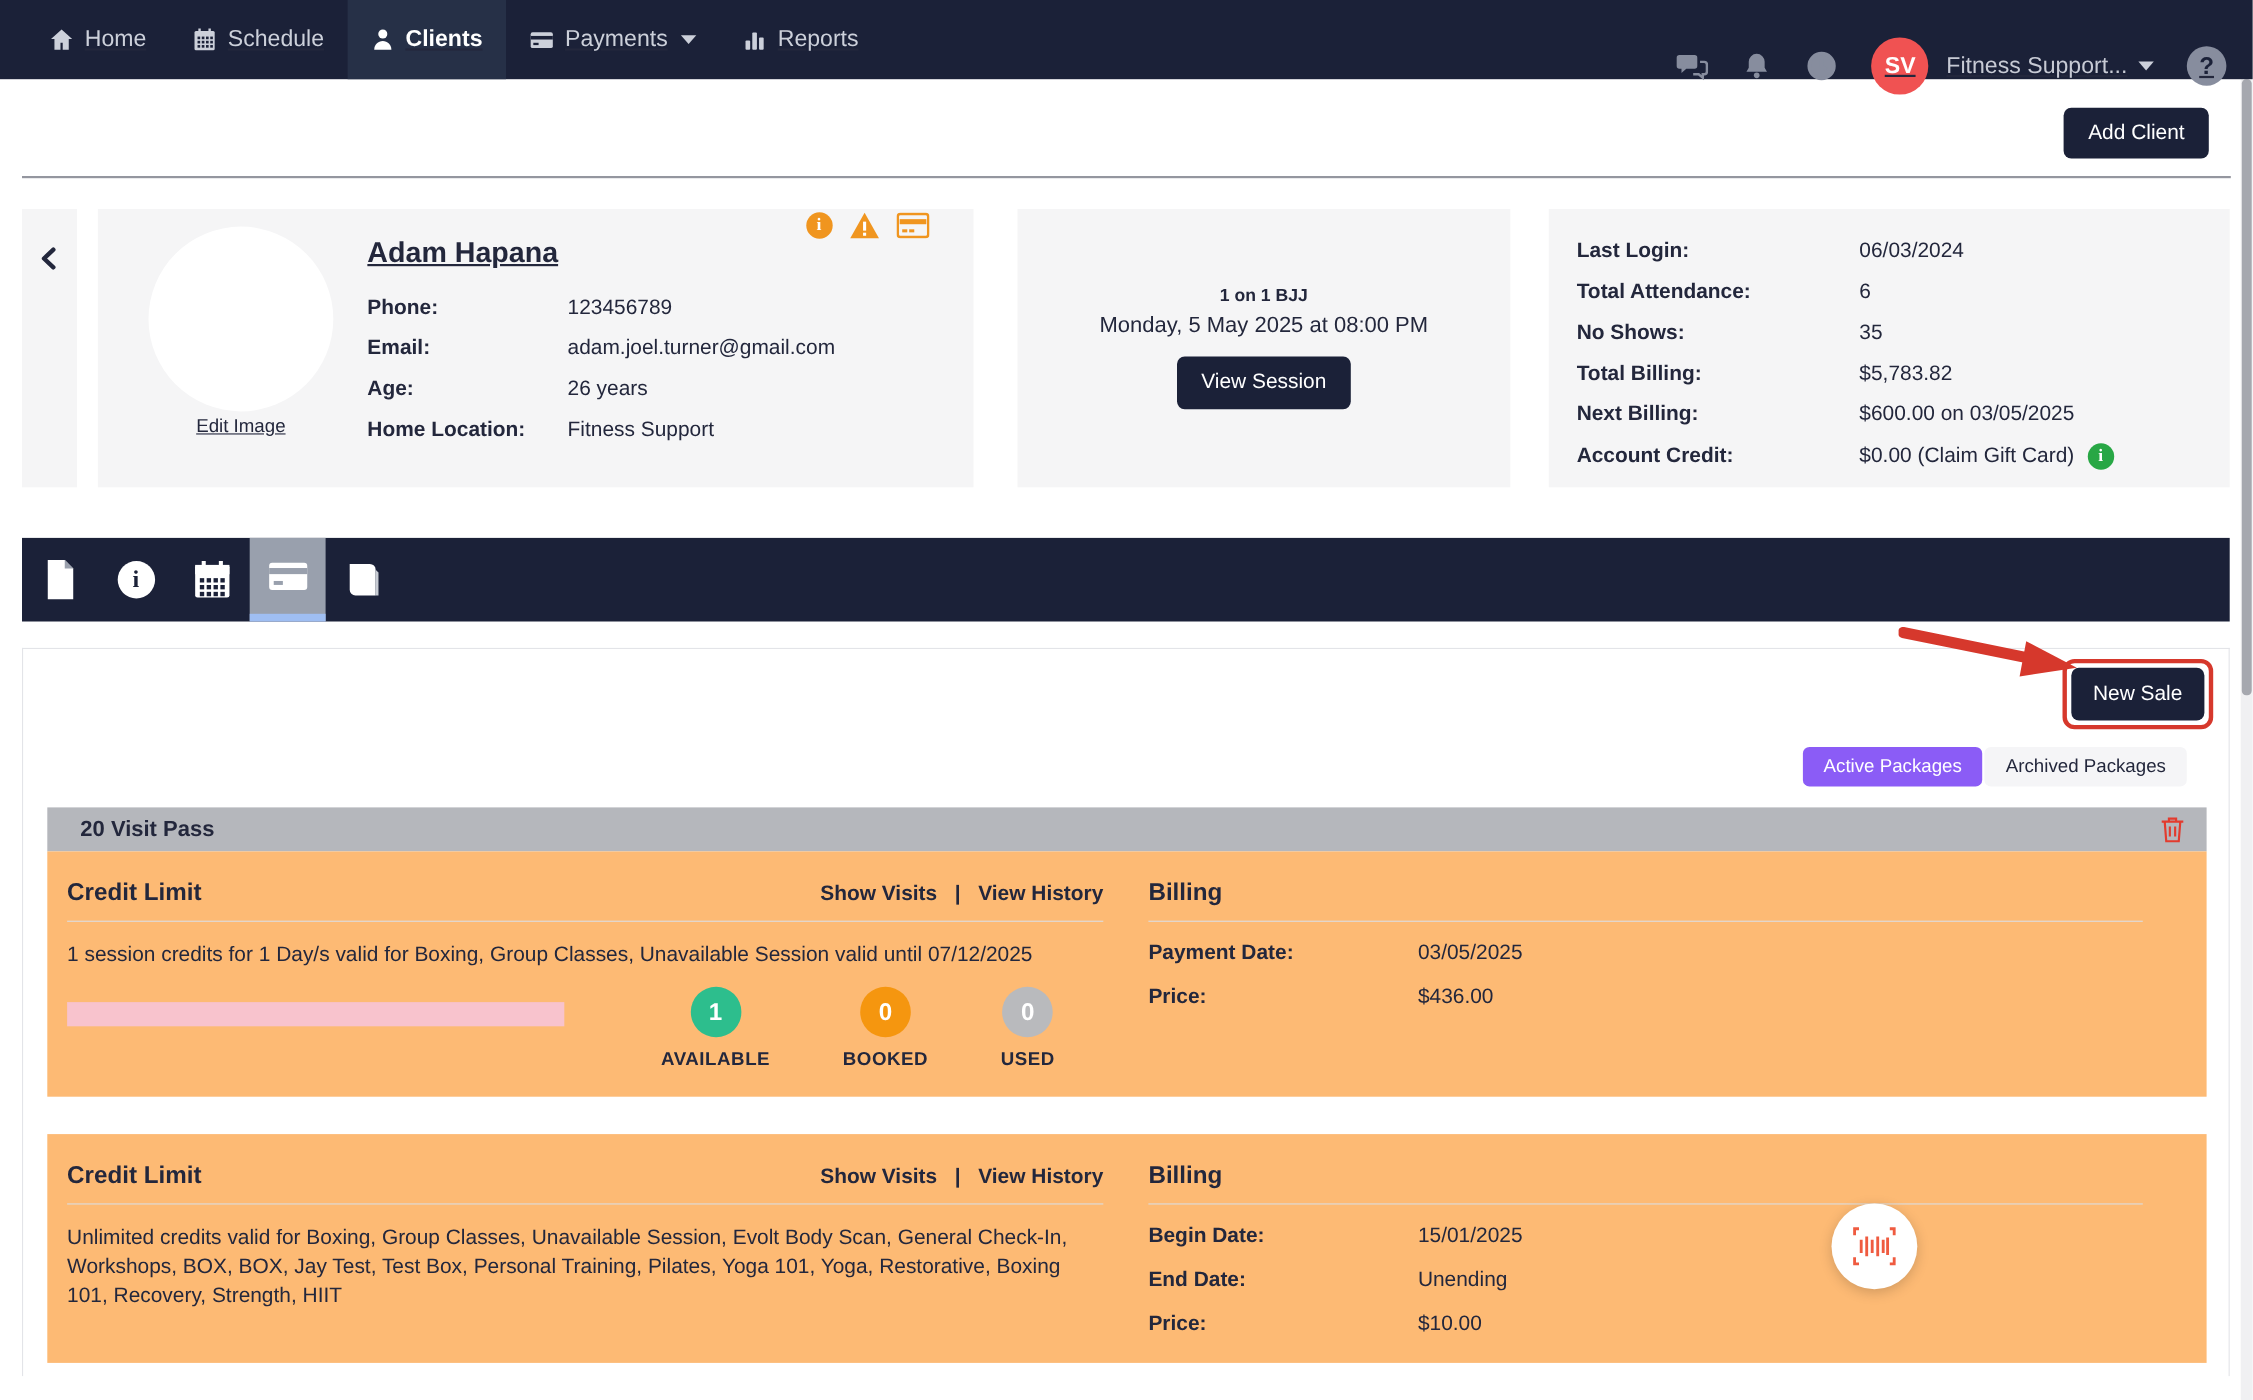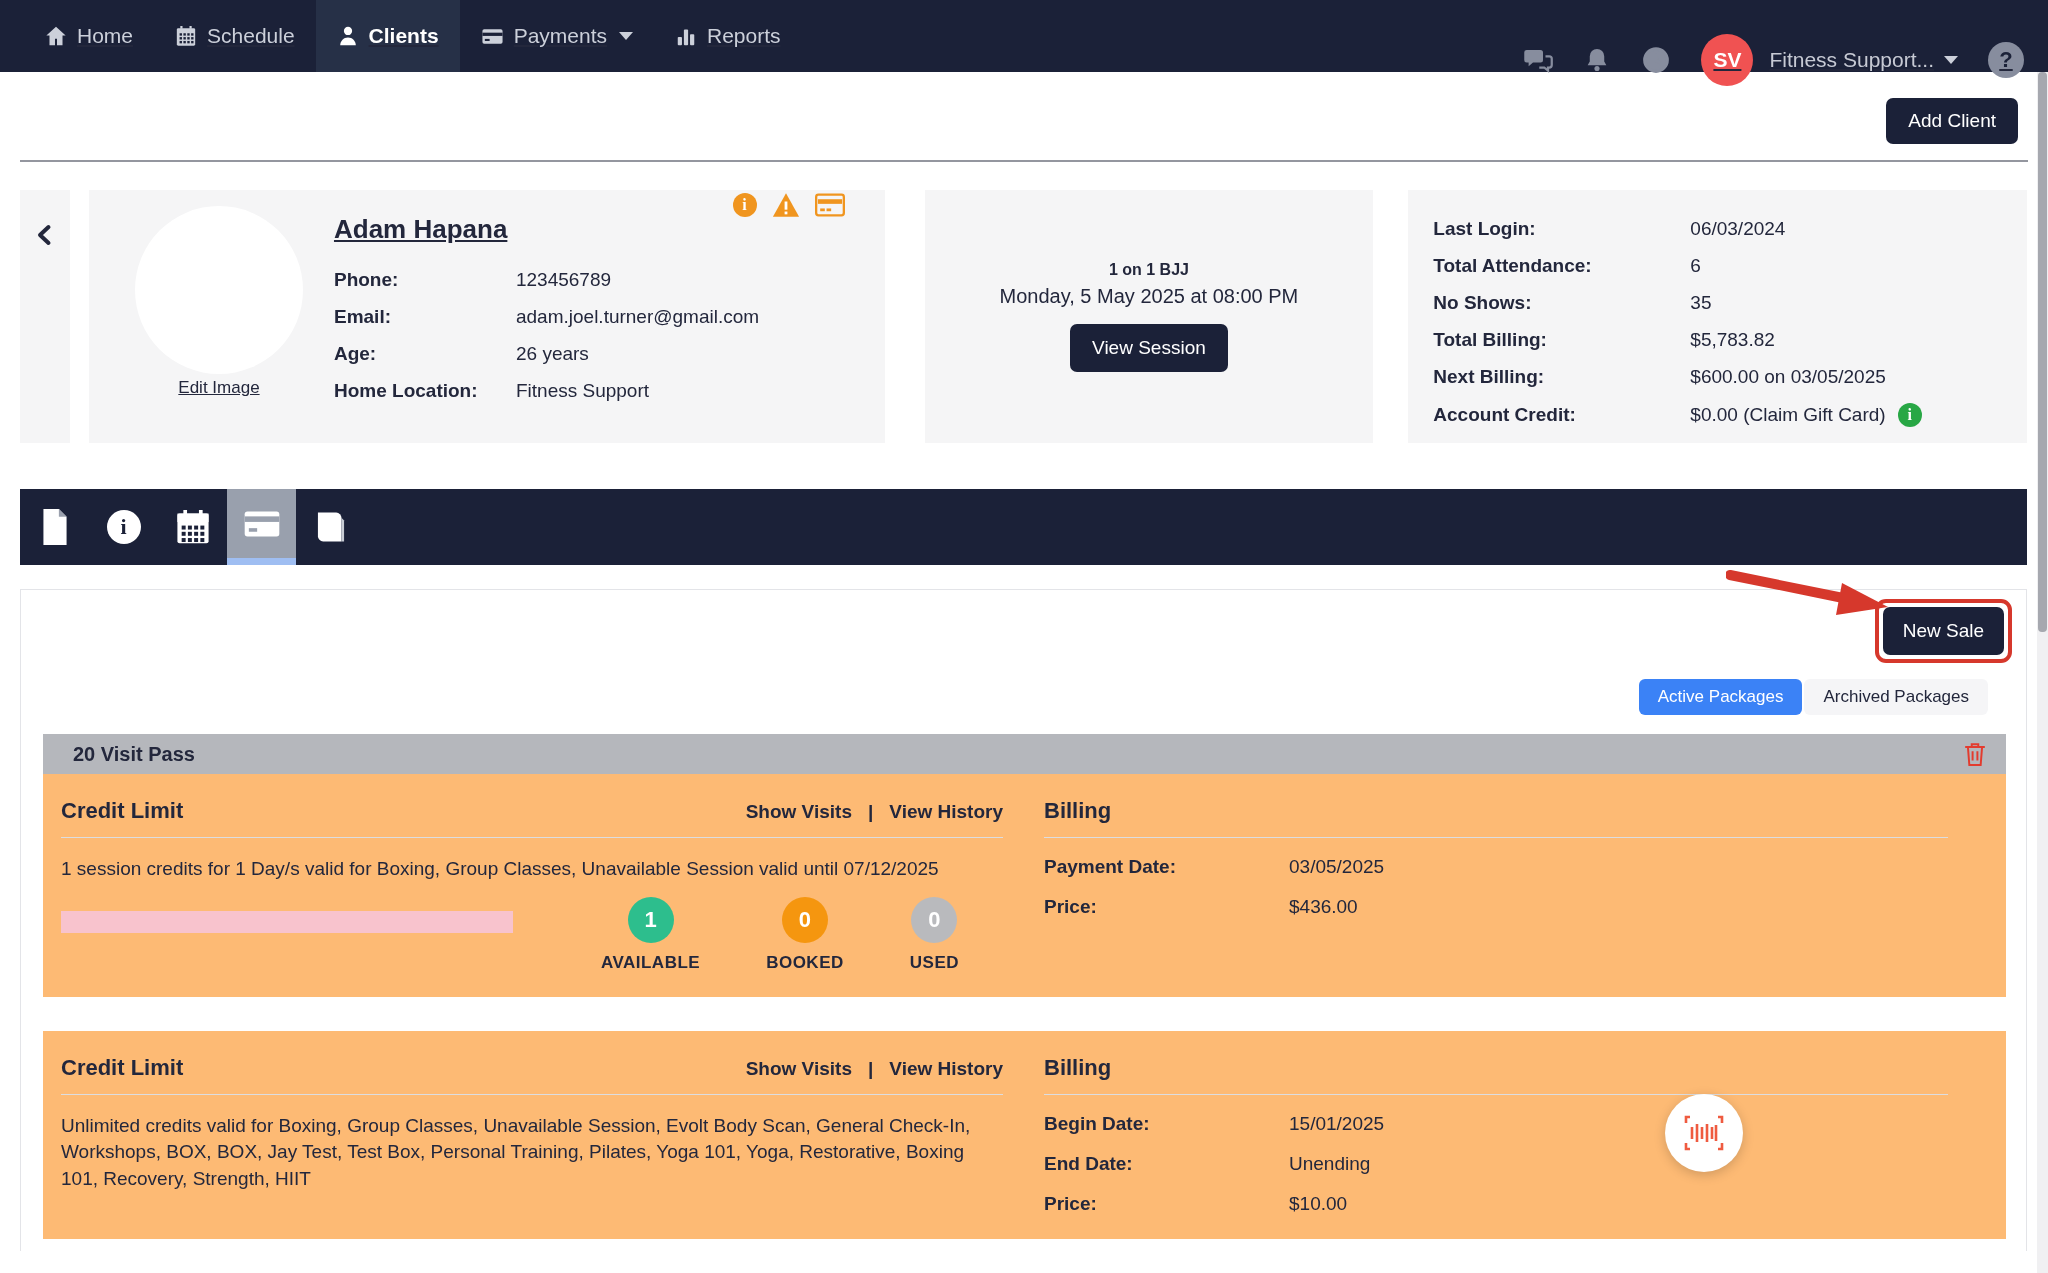--- a/index.html
+++ b/index.html
@@ -20,21 +20,21 @@
   .caret-down { width:0; height:0; border-left:7px solid transparent; border-right:7px solid transparent; border-top:8px solid #ccd0da; margin-left:2px; }
   .nav-right { margin-left:auto; display:flex; align-items:center; gap:30px;margin-top:48px; }
   .nav-icon-btn svg { fill:#878d9e; stroke:#878d9e; }
   .avatar { width:52px; height:52px; border-radius:50%; background:#f05252; color:#fff; font-weight:bold; font-size:21px; display:flex; align-items:center; justify-content:center; margin-right:-14px;}
   .account-name { color:#c7cad4; font-size:21px; }
   .help-circle { width:36px; height:36px; border-radius:50%; background:#878d9e; color:#1b2138; font-weight:bold; font-size:22px; display:flex; align-items:center; justify-content:center; }
 
   
   .page-header { height:88px; position:relative; background:#fff; }
   .btn-navy { background:#1b2138; color:#fff; border:none; border-radius:7px; font-family:inherit; font-size:19px; cursor:pointer; }
-  .add-client { position:absolute; right:30px; top:26px; padding:12px 22px; }
+  .add-client { position:absolute; right:40px; top:26px; padding:12px 22px; }
   .top-divider { margin:0 20px; border-bottom:2px solid #94969f; }
 
   
   .client-row { display:flex; margin:28px 21px 0 20px; height:253px; }
   .panel { background:#f5f5f6; }
   .back-panel { width:50px; margin-right:19px; padding-top:32px; display:flex; justify-content:center; cursor:pointer; }
   .client-card { width:796px; margin-right:40px; position:relative; }
   .avatar-circle { position:absolute; left:46px; top:16px; width:168px; height:168px; border-radius:50%; background:#ffffff; }
   .edit-image { position:absolute; left:46px; top:188px; width:168px; text-align:center; font-size:17px; text-decoration:underline; cursor:pointer; color:#23273c; }
   .client-details { position:absolute; left:245px; top:24px; right:20px; }
@@ -63,21 +63,21 @@
   .tab { width:69px; display:flex; align-items:center; justify-content:center; cursor:pointer; }
   .tab.active { background:#99a0ad; border-bottom:7px solid #9fbef2; }
   .info-tab-circle { width:34px; height:34px; border-radius:50%; background:#fff; color:#1b2138; font-weight:bold; font-size:22px; display:flex; align-items:center; justify-content:center; font-family:"Liberation Serif", serif;}
 
   
   .content { margin:24px 21px 0 20px; background:#ffffff; border:1px solid #e3e4e8; border-bottom:none; height:662px; position:relative; overflow:hidden; }
   .new-sale-ring { position:absolute; right:14px; top:9px; border:4px solid #d6382c; border-radius:11px; padding:4px; }
   .new-sale { padding:13px 20px; }
   .toggle-row { display:flex; justify-content:flex-end; gap:2px; padding-right:38px; margin-top:89px; }
   .toggle { font-size:17px; padding:8px 19px; border-radius:6px; border:none; font-family:inherit; cursor:pointer; }
-  .toggle.on { background:#3b82f6; color:#ffffff; }
+  .toggle.on { background:#8b5cf6; color:#ffffff; }
   .toggle.off { background:#f5f5f7; color:#23273c; }
 
   .package { margin:19px 20px 0 22px; }
   .package + .package { margin-top:34px; }
   .pkg-header { height:40px; background:#b5b7bc; display:flex; align-items:center; padding:0 20px 0 30px; font-size:20px; font-weight:bold; color:#23273c; }
   .trash-btn { margin-left:auto; cursor:pointer; }
   .pkg-body { background:#fdba74; display:flex; padding:24px 18px 24px 18px; }
   .col-credit { width:942px; margin-right:41px; }
   .col-billing { flex:1; padding-right:40px; }
   .col-head { display:flex; align-items:baseline; font-size:22px; font-weight:bold; padding-bottom:13px; border-bottom:1px solid #dcdde0; }

